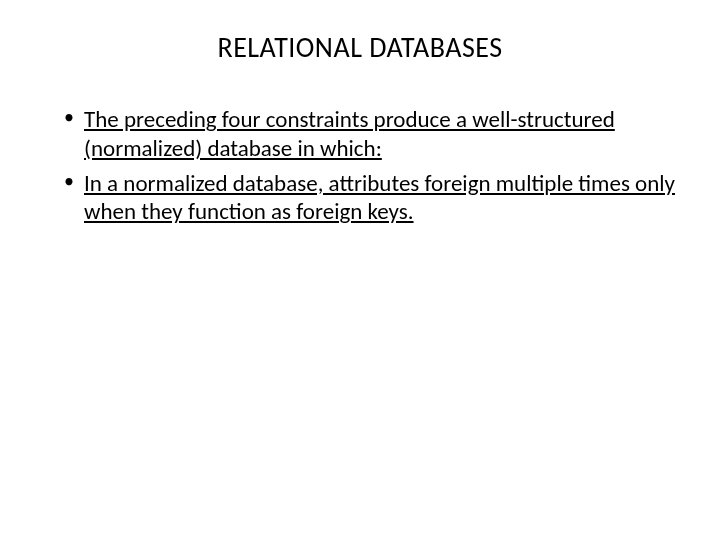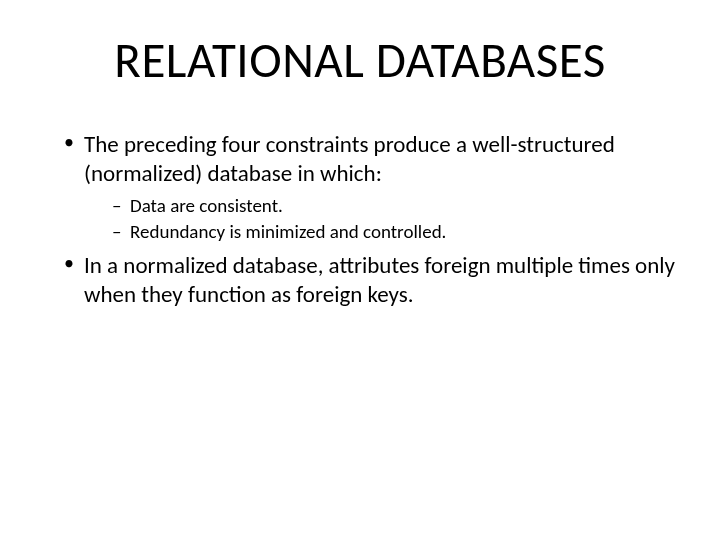--- a/index.html
+++ b/index.html
@@ -10,29 +10,30 @@
     body {
       width: 720px;
       height: 540px;
       background: #ffffff;
       font-family: Calibri, "Segoe UI", Arial, sans-serif;
       color: #000000;
       padding: 30px 40px 40px 40px;
       overflow: hidden;
     }
     .title {
-      font-size: 49px;
+      font-size: 28px;
       font-weight: 400;
       text-align: center;
       margin-bottom: 40px;
       letter-spacing: 0.5px;
     }
     ul.level1 {
       list-style: none;
       padding-left: 24px;
+      text-decoration: underline;
     }
     ul.level1 > li {
       position: relative;
       font-size: 23px;
       line-height: 1.25;
       margin-bottom: 6px;
       padding-left: 20px;
     }
     ul.level1 > li::before {
       content: "•";
@@ -63,25 +64,17 @@
     }
   </style>
 </head>
 <body>
 
 <h1 class="title">RELATIONAL DATABASES</h1>
 
 <ul class="level1">
   <li>
     <span>The preceding four constraints produce a well-structured (normalized) database in which:</span>
-    <ul class="level2">
-      <li>
-        <span>Data are consistent.</span>
-      </li>
-      <li>
-        <span>Redundancy is minimized and controlled.</span>
-      </li>
-    </ul>
   </li>
   <li>
     <span>In a normalized database, attributes foreign multiple times only when they function as foreign keys.</span>
   </li>
 </ul>
 
 </body></html>

